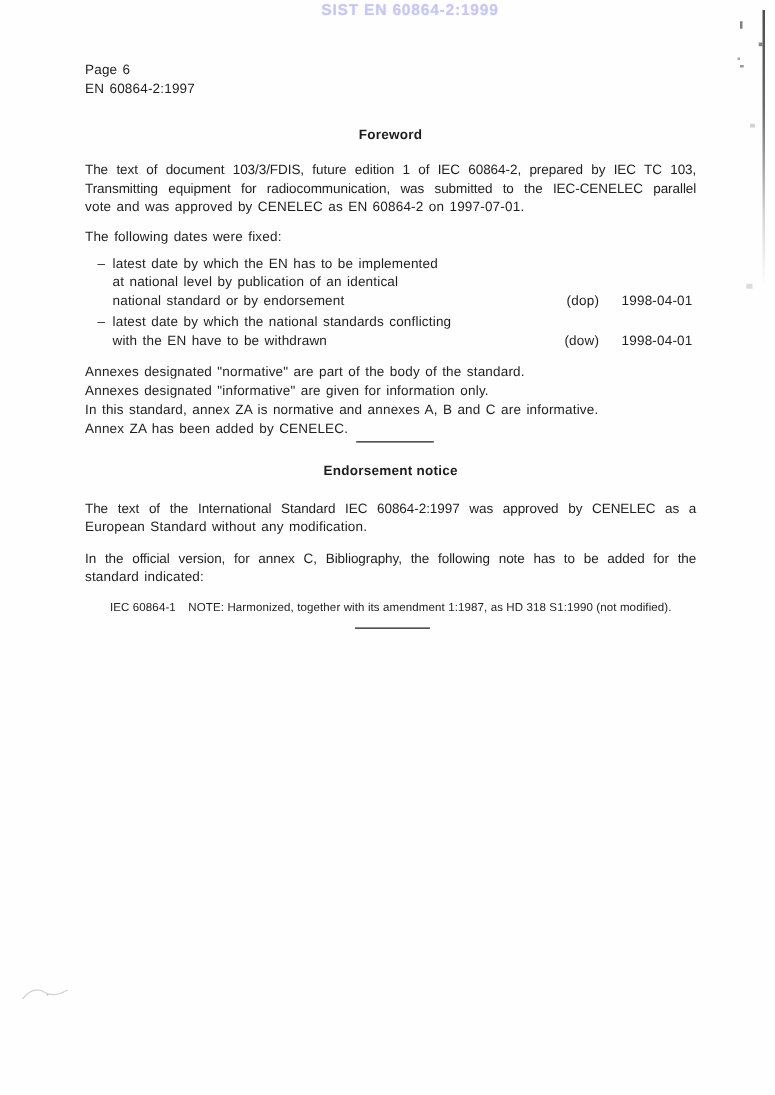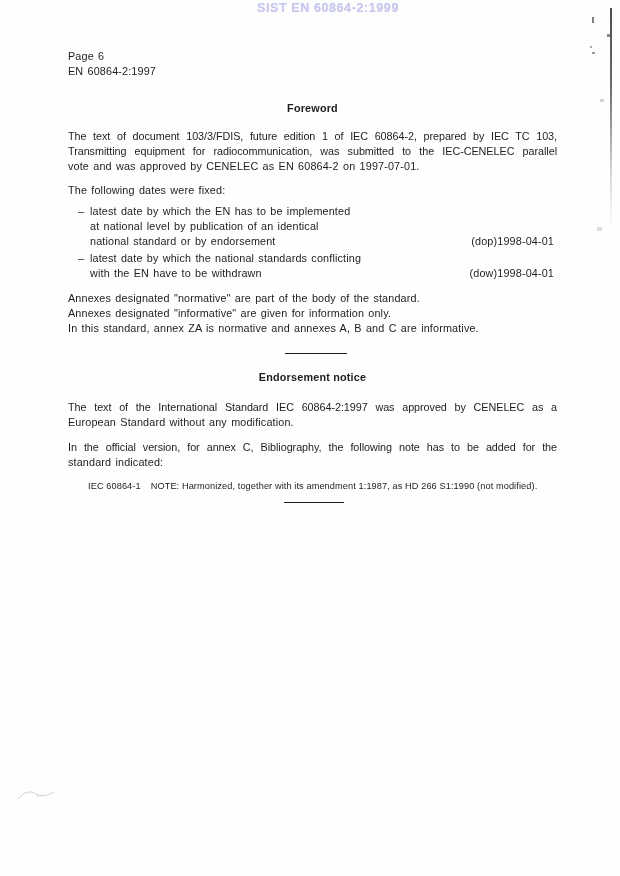--- a/index.html
+++ b/index.html
@@ -38,21 +38,21 @@
     text-align: justify;
     text-align-last: justify;
     letter-spacing: -0.05px;
     word-spacing: 0;
   }
   .date-item { left: 78px; width: 479px; position: absolute; }
   .date-item .dash { position: absolute; left: 0; top: 0; line-height: 15px; }
   .date-item .dlines { margin-left: 12px; }
   .tagrow {
     position: absolute; right: 3px; bottom: 0;
-    display: flex; 
+    display: flex; gap: 18px;
     line-height: 15px; letter-spacing: 0.15px; white-space: nowrap;
   }
   .divider { height: 0; border-top: 1.4px solid #1c1c1c; }
   .note {
     left: 88px; width: 470px;
     font-size: 9.2px;
     display: flex; gap: 10px;
     white-space: nowrap;
     letter-spacing: 0.1px;
     color: #222;
@@ -110,39 +110,40 @@
     <div class="tagrow">
       <span>(dow)</span>
       <span>1998-04-01</span>
     </div>
   </div>
 
   <div class="abs para" style="top:291px;">
     <div class="line">Annexes designated "normative" are part of the body of the standard.</div>
     <div class="line">Annexes designated "informative" are given for information only.</div>
     <div class="line">In this standard, annex ZA is normative and annexes A, B and C are informative.</div>
+    <div class="line">Annex ZA has been added by CENELEC.</div>
   </div>
 
   <div class="abs divider" style="top:353px; left:285px; width:62px;"></div>
 
   <div class="abs heading" style="top:371px;">Endorsement notice</div>
 
   <div class="abs para" style="top:400px;">
     <div class="line just">The text of the International Standard IEC 60864-2:1997 was approved by CENELEC as a</div>
     <div class="line">European Standard without any modification.</div>
   </div>
 
   <div class="abs para" style="top:440px;">
     <div class="line just">In the official version, for annex C, Bibliography, the following note has to be added for the</div>
     <div class="line">standard indicated:</div>
   </div>
 
   <div class="abs note" style="top:481px;">
     <span>IEC 60864-1</span>
-    <span>NOTE: Harmonized, together with its amendment 1:1987, as HD 266 S1:1990 (not modified).</span>
+    <span>NOTE: Harmonized, together with its amendment 1:1987, as HD 318 S1:1990 (not modified).</span>
   </div>
 
   <div class="abs divider" style="top:502px; left:284px; width:60px;"></div>
 
   <div class="abs vline"></div>
   <div class="abs speck" style="left:592px; top:17px; width:2px; height:6px; opacity:.75;"></div>
   <div class="abs speck" style="left:607px; top:34px; width:3px; height:3px; opacity:.7;"></div>
   <div class="abs speck" style="left:590px; top:46px; width:2px; height:2px; opacity:.5;"></div>
   <div class="abs speck" style="left:592px; top:52px; width:3px; height:2px; opacity:.6;"></div>
   <div class="abs speck" style="left:600px; top:99px; width:4px; height:3px; opacity:.25;"></div>

